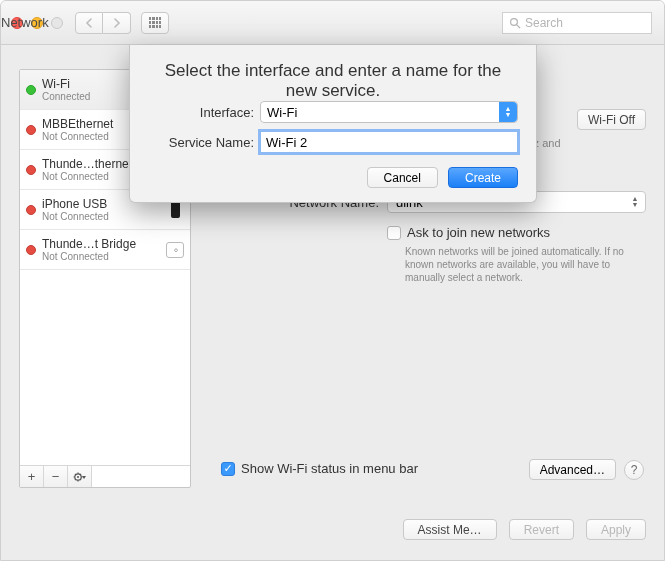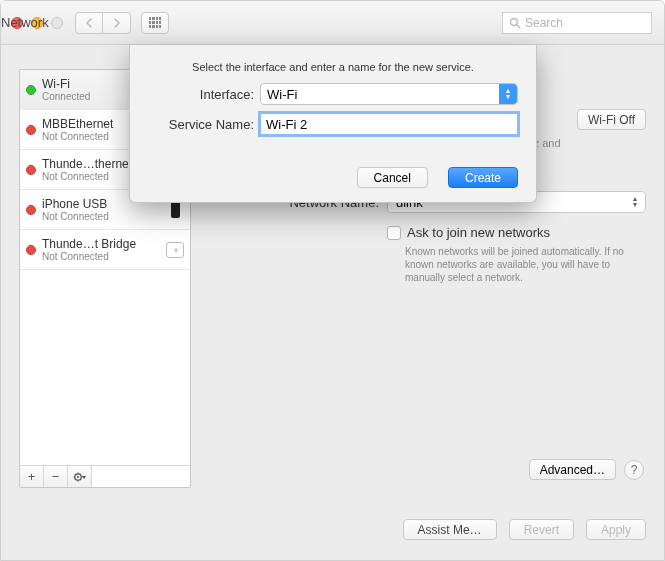--- a/index.html
+++ b/index.html
@@ -95,27 +95,27 @@
   .bottom { position:absolute; right:18px; bottom:20px; display:flex; gap:12px;}
   .btn { height:21px; padding:4px 14px; border:1px solid #c9c9c9; border-radius:4px; background:linear-gradient(#fdfdfd,#f1f1f1); font-size:12px; color:#444; display:flex; align-items:center;}
   .btn.dis { color:#b8b8b8; }
   
   .dialog {
     position:absolute; top:44px; left:128px; width:408px; height:158px;
     background:#f2f2f2; border:1px solid #c5c5c5; border-top:none;
     border-radius:0 0 6px 6px; box-shadow:0 10px 28px rgba(0,0,0,.35);
     padding:16px 18px;
   }
-  .dlg-msg { font-size:11px; color:#333; text-align:center; margin-bottom:10px;}
+  .dlg-msg { font-size:17px; color:#333; text-align:center; margin-bottom:0;}
   .dlg-row { display:flex; align-items:center; margin-bottom:8px;}
   .dlg-lbl { font-size:13px; color:#333; width:112px; text-align:right; padding-right:6px;}
   .dlg-popup { flex:1; height:22px; border:1px solid #c3c3c3; border-radius:4px; background:#fff; position:relative; display:flex; align-items:center; padding:0 6px; font-size:13px;}
   .dlg-popup .cap { position:absolute; right:0; top:0; bottom:0; width:18px; background:#3b99fc; border-radius:0 4px 4px 0; display:flex; flex-direction:column; align-items:center; justify-content:center; color:#fff; font-size:7px; line-height:6px;}
   .dlg-input { flex:1; height:22px; border:1px solid #c3c3c3; border-radius:0; background:#fff; padding:0 5px; font-size:13px; outline:3px solid #8db9f4; outline-offset:-1px;}
-  .dlg-btns { position:absolute; right:18px; bottom:14px; display:flex; gap:20px;}
+  .dlg-btns { position:absolute; right:18px; bottom:14px; display:flex; gap:10px;}
   .dlg-btn { height:21px; padding:0 16px; border:1px solid #c9c9c9; border-radius:4px; background:linear-gradient(#fdfdfd,#f1f1f1); font-size:12px; display:flex; align-items:center;}
   .dlg-btn.def { background:linear-gradient(#5aa7ff,#1a7ff6); color:#fff; border-color:#1a6fe0;}
 </style>
 </head>
 <body>
 
 <div class="window">
 
   <div class="titlebar">
     <div class="traffic">
@@ -245,20 +245,24 @@
             </div>
         </div>
       </div>
 
       <div class="askrow">
         <div class="chk"></div>
         <span class="t">Ask to join new networks</span>
       </div>
       <div class="hint">Known networks will be joined automatically. If no known networks are available, you will have to manually select a network.</div>
 
+      <div class="menubar-row">
+        <div class="chk on"></div>
+        <span class="t" style="font-size:13px;color:#333;">Show Wi-Fi status in menu bar</span>
+      </div>
       <div class="adv">Advanced…</div>
       <div class="help">?</div>
     </div>
 
     <div class="bottom">
       <div class="btn">Assist Me…</div>
       <div class="btn dis">Revert</div>
       <div class="btn dis">Apply</div>
     </div>
   </div>

